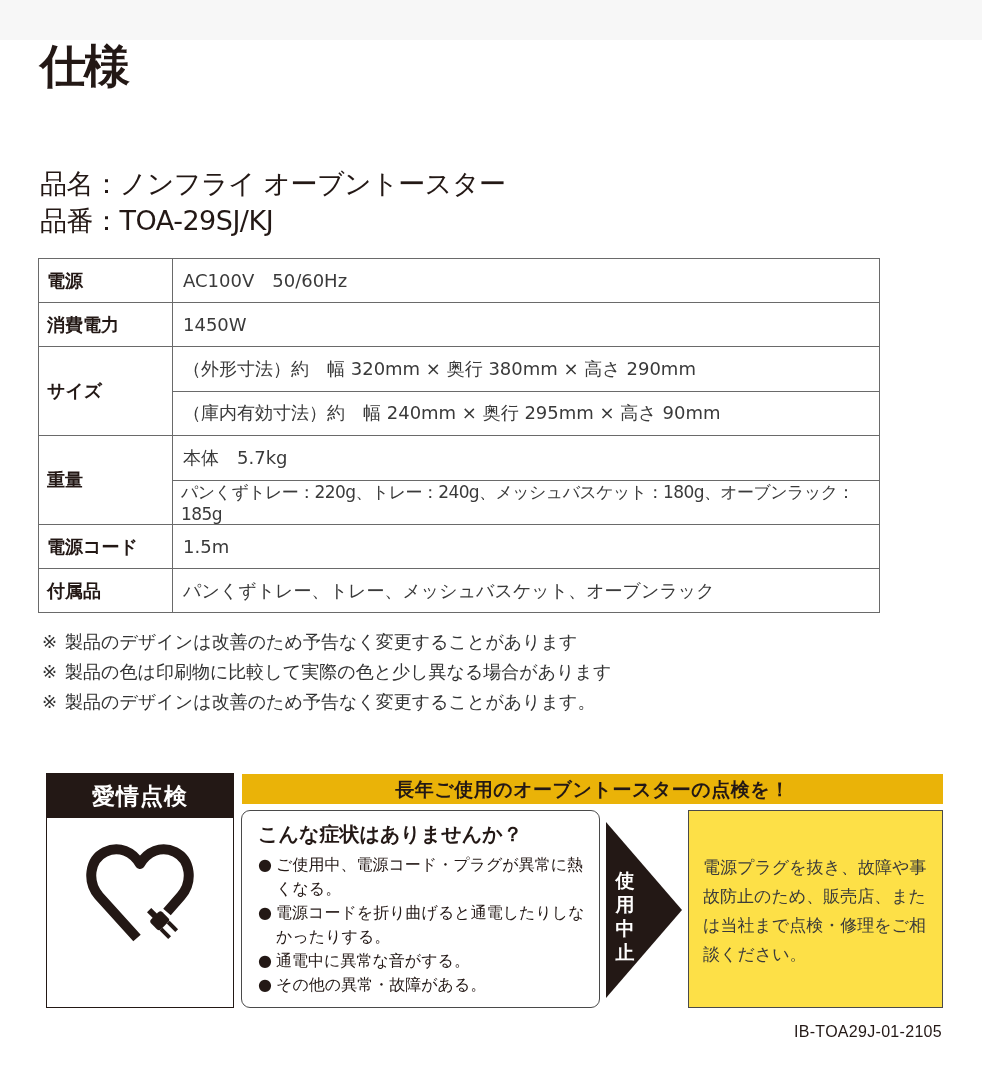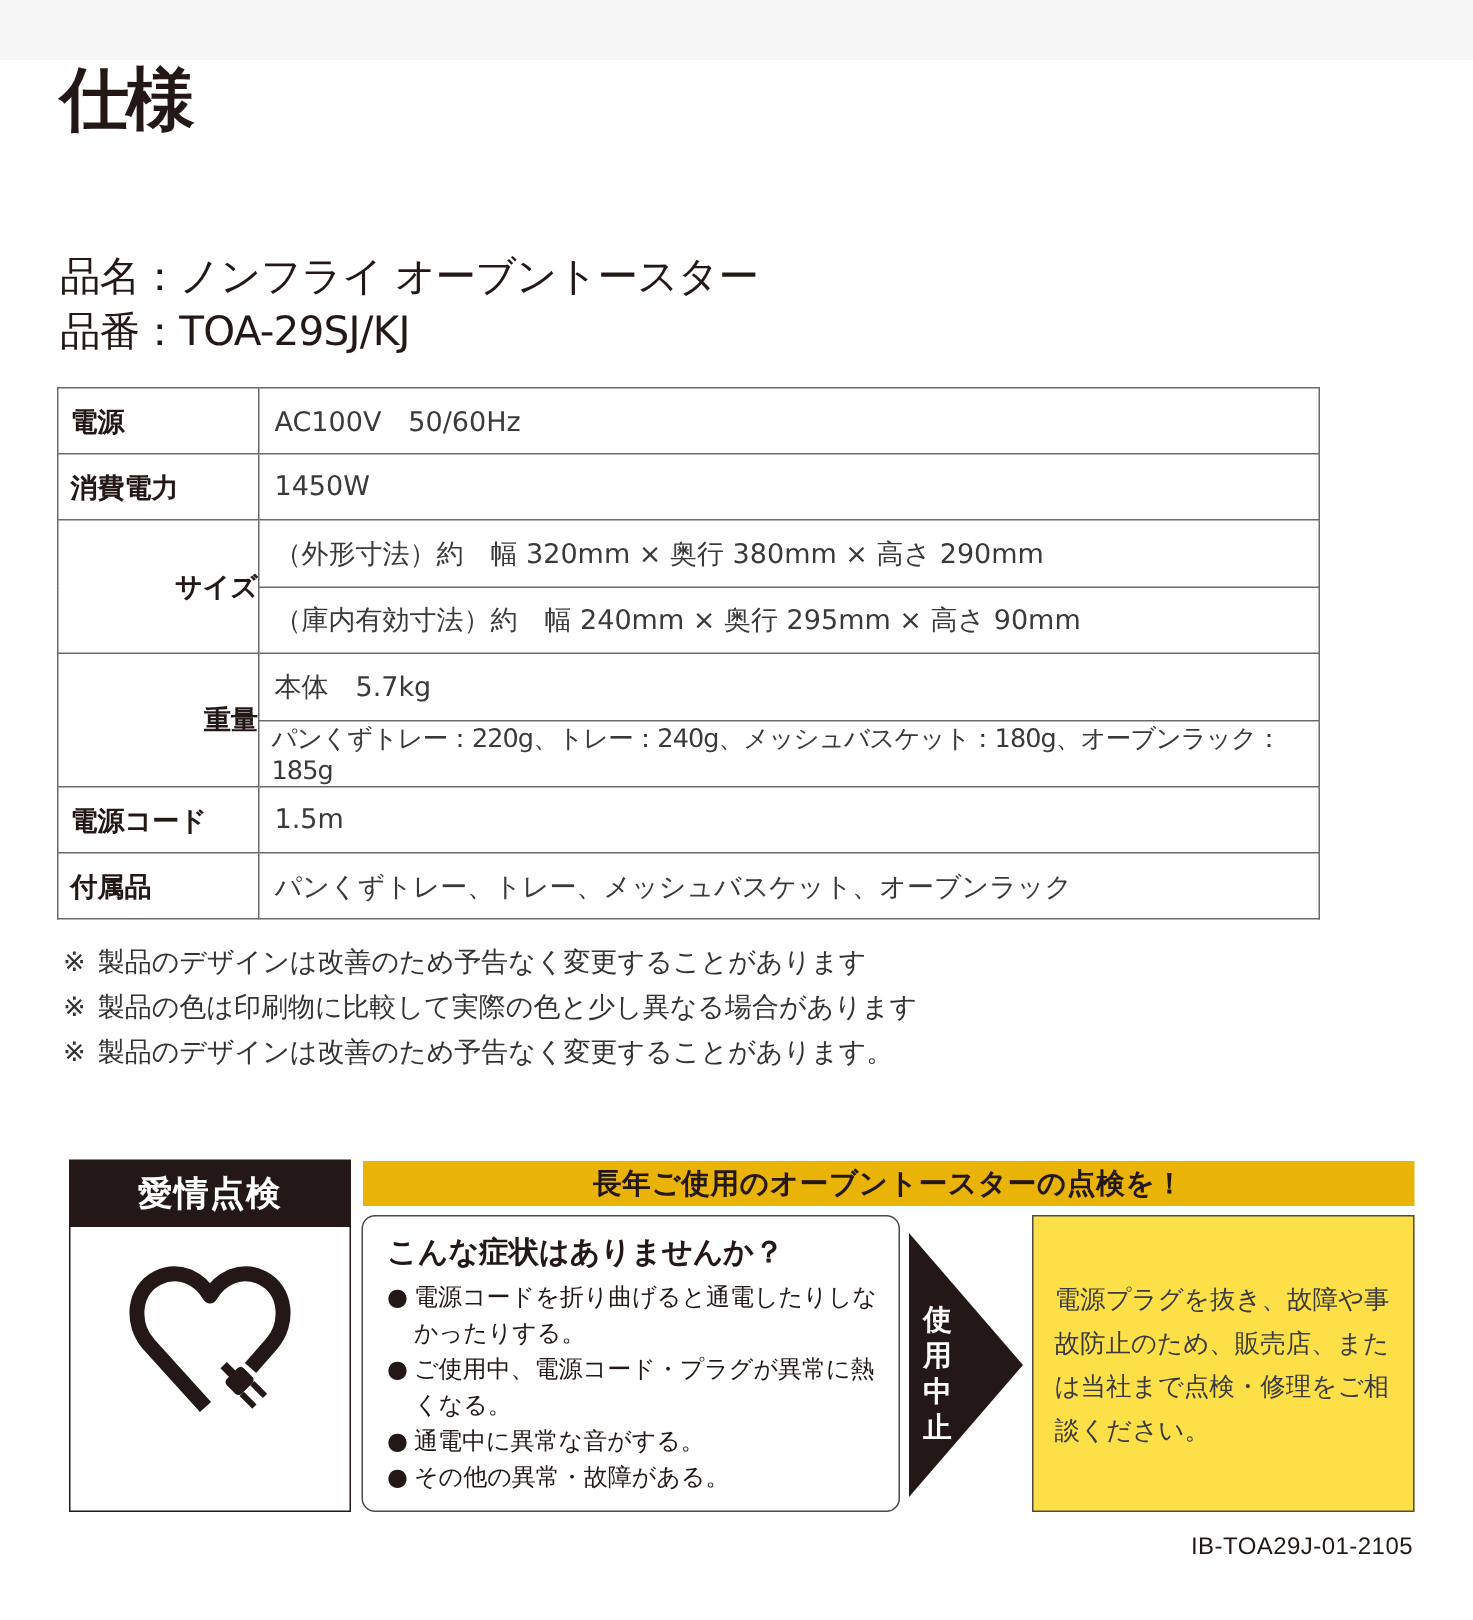--- a/index.html
+++ b/index.html
@@ -12,21 +12,21 @@
     .title { position: absolute; left: 40px; top: 36px; font-size: 46px; font-weight: bold; letter-spacing: -2px; color: #231815; }
     .prodline { position: absolute; left: 40px; font-size: 27px; color: #231815; letter-spacing: -0.5px; }
     .prodname { top: 166px; }
     .prodnum { top: 203px; }
 
     table.spec { position: absolute; left: 38px; top: 258px; width: 842px; border-collapse: collapse; font-size: 18px; }
     table.spec td { border: 1.5px solid #6a6a6a; padding: 0 0 0 10px; height: 43px; vertical-align: middle; }
     table.spec td.lbl { width: 125px; font-weight: bold; font-size: 18px; color: #231815; padding-left: 8px; }
     table.spec td.val { color: #3a3a3a; font-weight: normal; }
     table.spec td.val.small { font-size: 17px; letter-spacing: -0.6px; padding-left: 8px; }
-    table.spec td.lbl.tall { height: 88px; text-align: right; }
+    table.spec td.lbl.tall { height: 88px; }
 
     .notes { position: absolute; left: 42px; top: 627px; font-size: 18px; line-height: 30px; color: #333; }
     .notes .mark { margin-right: 8px; }
     .aijo-head { position: absolute; left: 46px; top: 773px; width: 188px; height: 45px; background: #231815; color: #fff; font-size: 23px; font-weight: bold; text-align: center; line-height: 47px; letter-spacing: 1px; }
     .aijo-box { position: absolute; left: 46px; top: 818px; width: 186px; height: 189px; border: 1.5px solid #231815; border-top: none; background: #fff; }
     .heart { position: absolute; left: 38px; top: 20px; width: 110px; height: 110px; }
 
     .banner { position: absolute; left: 242px; top: 774px; width: 701px; height: 30px; background: #eab308; text-align: center; font-size: 19px; font-weight: bold; line-height: 31px; color: #231815; letter-spacing: 0.5px; }
 
     .symptom { position: absolute; left: 241px; top: 810px; width: 357px; height: 196px; border: 1.5px solid #4a4a4a; border-radius: 9px; background: #fff; }
@@ -110,22 +110,22 @@
       <rect x="-3" y="-14" width="6" height="9" fill="#231815"></rect>
     </g>
   </svg>
 </div>
 
 <div class="banner">長年ご使用のオーブントースターの点検を！</div>
 
 <div class="symptom">
   <div class="q">こんな症状はありませんか？</div>
   <ul>
+    <li><span class="dot">●</span><span>ご使用中、電源コード・プラグが異常に熱くなる。</span></li>
     <li><span class="dot">●</span><span>電源コードを折り曲げると通電したりしなかったりする。</span></li>
-    <li><span class="dot">●</span><span>ご使用中、電源コード・プラグが異常に熱くなる。</span></li>
     <li><span class="dot">●</span><span>通電中に異常な音がする。</span></li>
     <li><span class="dot">●</span><span>その他の異常・故障がある。</span></li>
   </ul>
 </div>
 
 <div class="arrow">
   <svg width="76" height="176" viewBox="0 0 76 176">
     <polygon points="0,0 76,88 0,176" fill="#231815"></polygon>
   </svg>
   <div class="txt">

